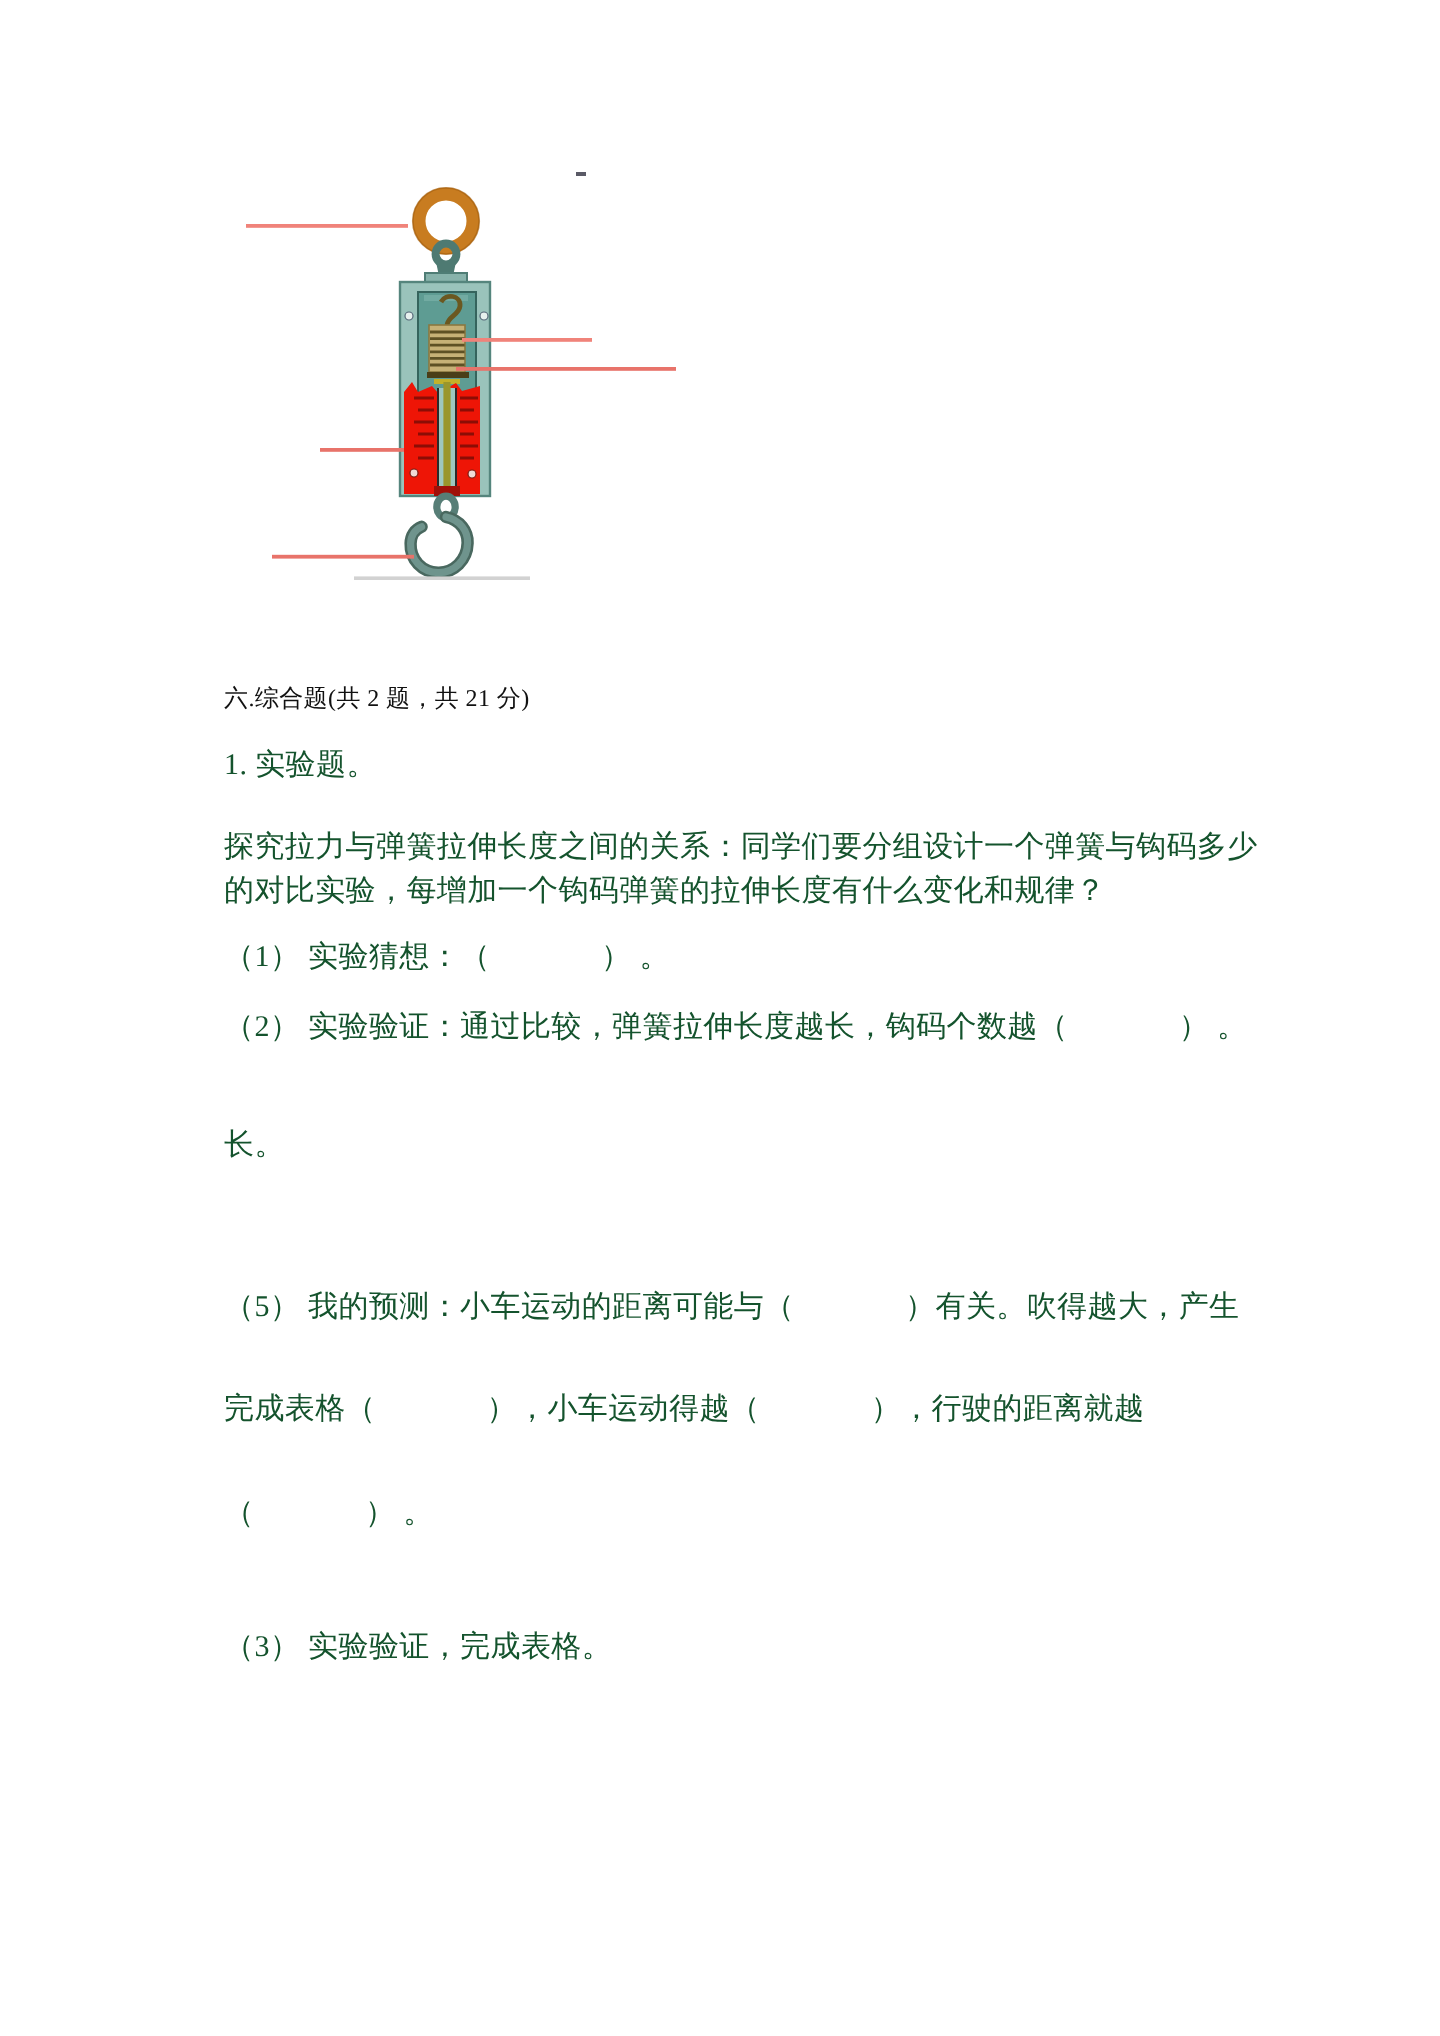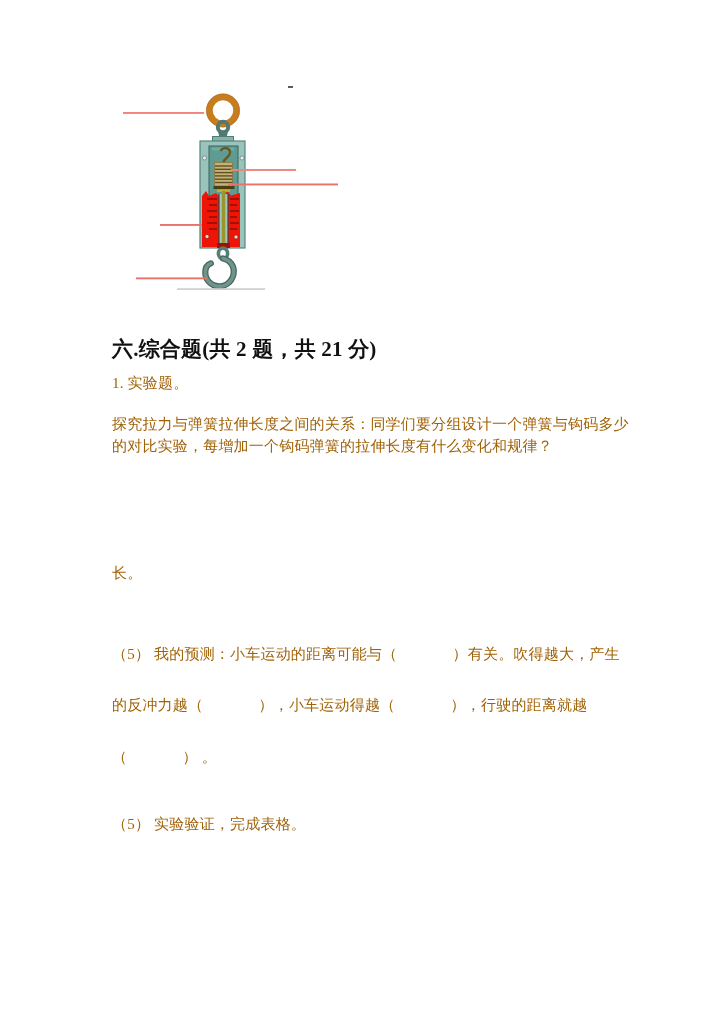--- a/index.html
+++ b/index.html
@@ -8,24 +8,24 @@
     width:720px;height:1018px;
     background:#ffffff;
     overflow:hidden;
     font-family:"Liberation Serif","DejaVu Serif",serif;
   }
   .diagram-wrap{
     position:absolute;left:100px;top:80px;width:250px;height:215px;
   }
   .t{
     position:absolute;left:112px;
-    font-size:15px;line-height:22px;color:#a16207;
+    font-size:15px;line-height:22px;color:#14532d;
     white-space:pre;letter-spacing:0.2px;
   }
-  .t.h{font-weight:bold;font-size:21px;color:#111;}
+  .t.h{font-weight:normal;font-size:12px;color:#111;}
 </style>
 </head>
 <body>
 
 <div class="page">
 
   <div class="diagram-wrap">
     <svg width="250" height="215" viewBox="100 80 250 215" xmlns="http://www.w3.org/2000/svg">
 
       <rect x="288" y="86" width="5" height="2" fill="#5a5a66"></rect>
@@ -104,24 +104,26 @@
     </svg>
   </div>
 
   <div class="t h" style="top:338px">六.综合题(共 2 题，共 21 分)</div>
 
   <div class="t" style="top:372px">1. 实验题。</div>
 
   <div class="t" style="top:435px">的对比实验，每增加一个钩码弹簧的拉伸长度有什么变化和规律？</div>
   <div class="t" style="top:413px">探究拉力与弹簧拉伸长度之间的关系：同学们要分组设计一个弹簧与钩码多少</div>
 
+  <div class="t" style="top:468px">（1） 实验猜想：（              ） 。</div>
 
+  <div class="t" style="top:503px">（2） 实验验证：通过比较，弹簧拉伸长度越长，钩码个数越（              ） 。</div>
 
   <div class="t" style="top:562px">长。</div>
 
 
   <div class="t" style="top:643px">（5） 我的预测：小车运动的距离可能与（              ）有关。吹得越大，产生</div>
-  <div class="t" style="top:694px">的反冲力越（              ），小车运动得越（              ），行驶的距离就越</div>
+  <div class="t" style="top:694px">完成表格（              ），小车运动得越（              ），行驶的距离就越</div>
   <div class="t" style="top:746px">（              ） 。</div>
 
-  <div class="t" style="top:813px">（5） 实验验证，完成表格。</div>
+  <div class="t" style="top:813px">（3） 实验验证，完成表格。</div>
 
 </div>
 
 </body></html>

